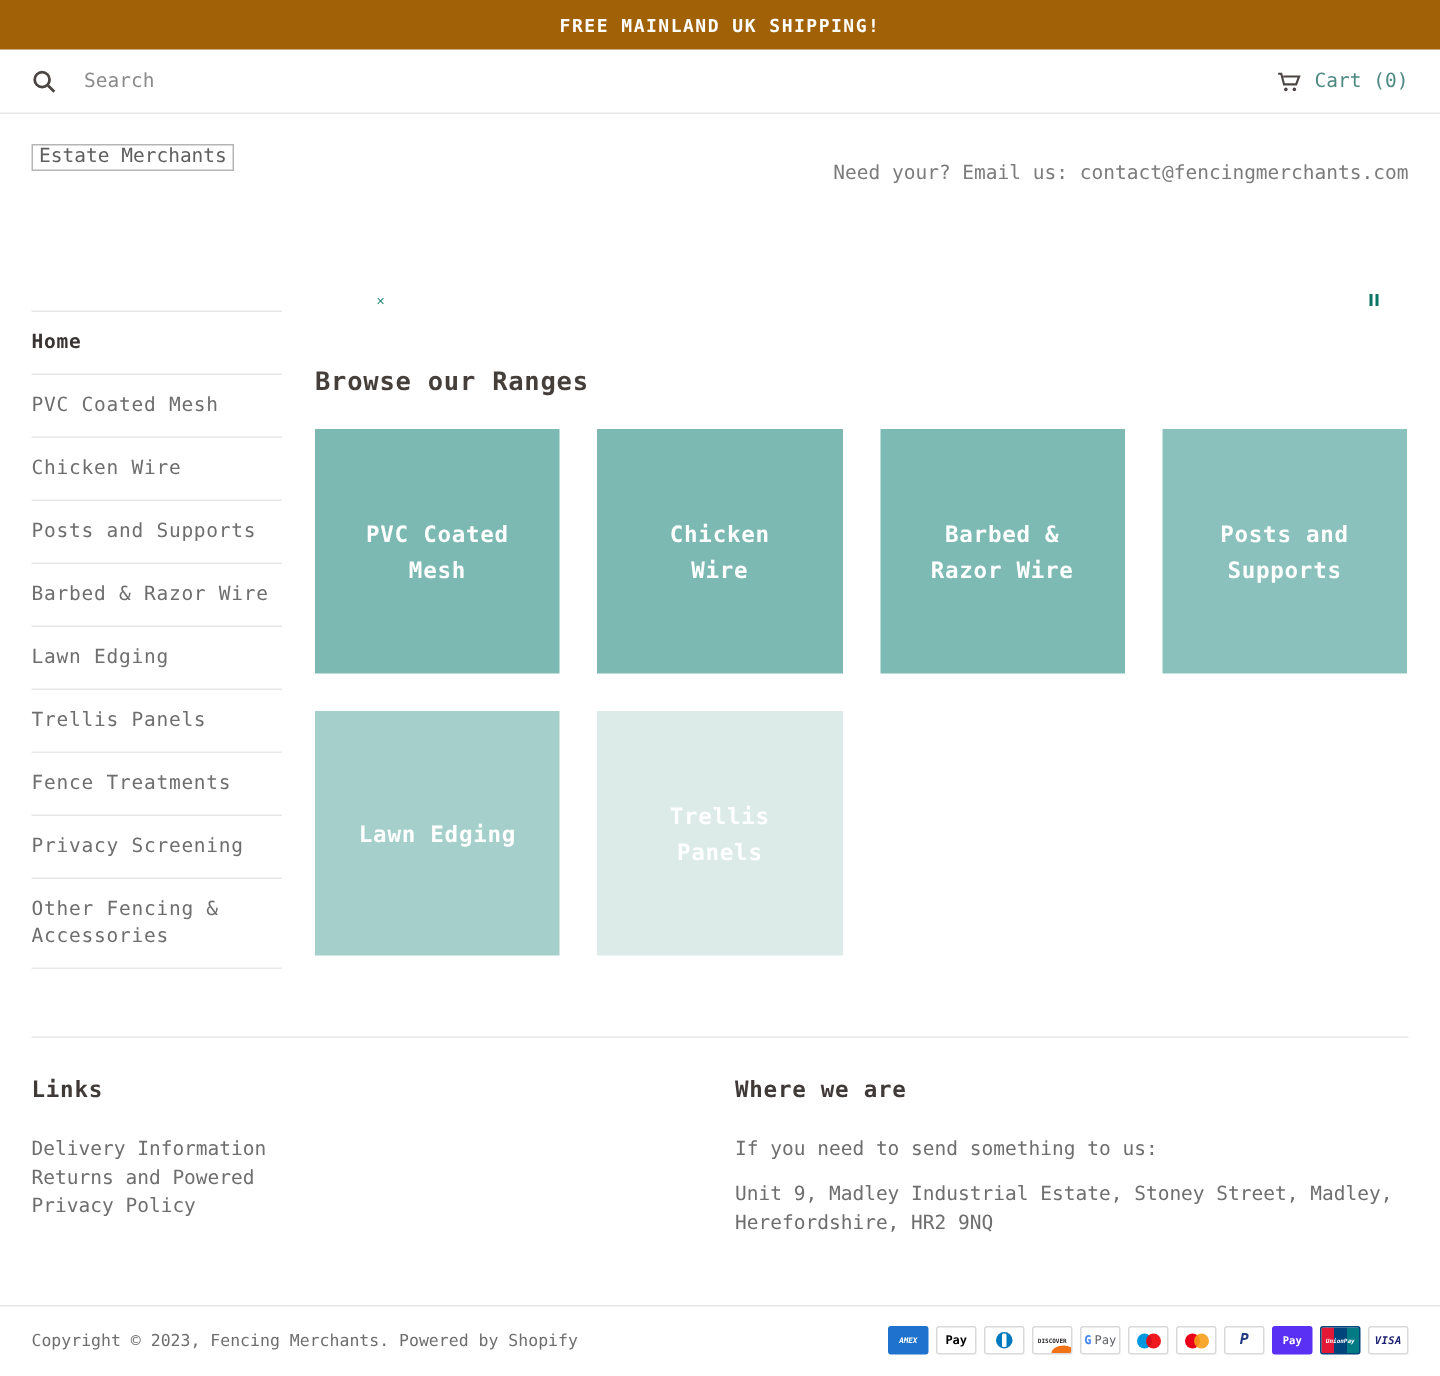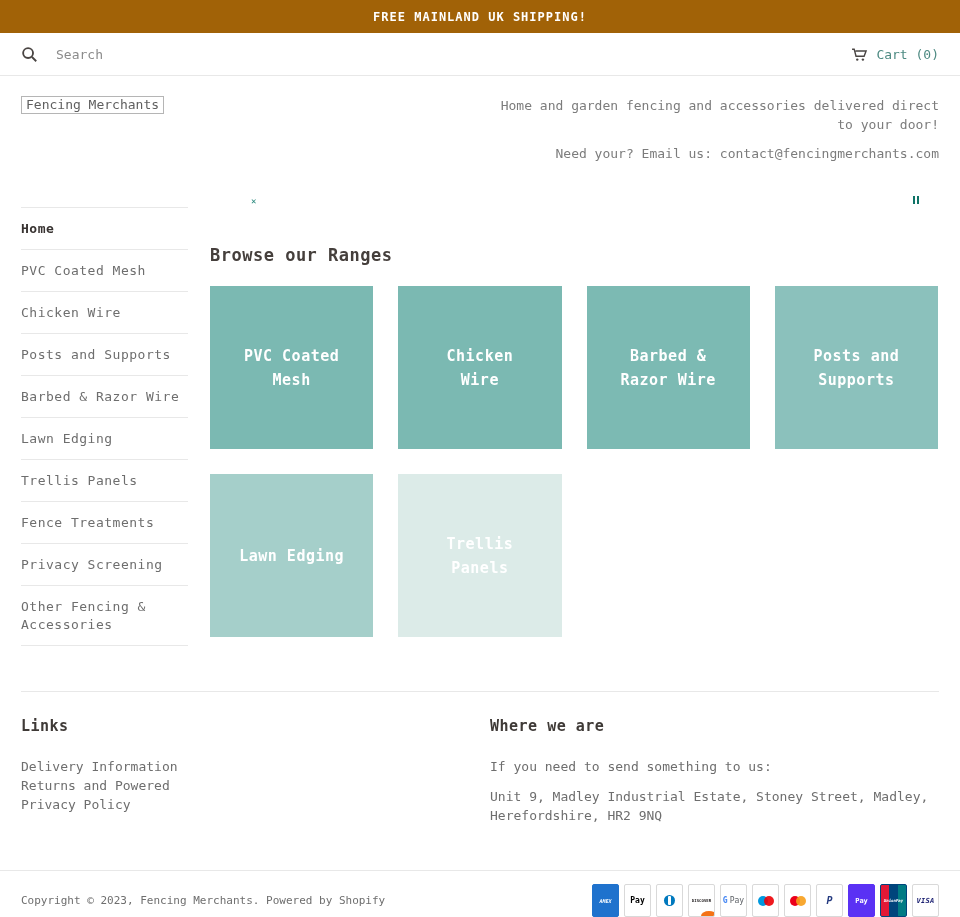--- a/index.html
+++ b/index.html
@@ -60,21 +60,21 @@
   .f-links { margin-top:22px; list-style:none; }
   .f-links a { display:block; font-size:13px; color:#6e6e6e; line-height:19px;
                text-decoration:none; cursor:pointer; }
   .f-text { font-size:13px; color:#6e6e6e; line-height:19px; margin-top:22px; }
   .f-addr { font-size:13px; color:#6e6e6e; line-height:19px; margin-top:11px; max-width:440px; }
 
   .bottom-bar { border-top:1px solid #e8e8e8; padding:13px 21px 20px 21px; display:flex;
                 align-items:center; }
   .copyright { font-size:11px; color:#6e6e6e; }
   .pay-row { margin-left:auto; display:flex; gap:5px; align-items:center; }
-  .pay { width:27px; height:33px; border-radius:2px; display:flex; align-items:center;
+  .pay { width:27px; height:19px; border-radius:2px; display:flex; align-items:center;
          justify-content:center; overflow:hidden; position:relative; background:#fff;
          border:1px solid #d9d9d9; }
   .pay span { display:block; }
   .pay.amex { background:#1f72cd; border-color:#1f72cd; }
   .pay.amex span { color:#fff; font-size:5px; font-weight:bold; font-style:italic; letter-spacing:0; }
   .pay.applepay span { color:#000; font-size:8px; font-weight:bold; }
   .pay.diners .circ { width:11px; height:11px; border-radius:50%; background:#0079be; position:relative; }
   .pay.diners .circ::after { content:""; position:absolute; left:4px; top:1px; width:3px; height:9px;
         background:#ffffff; border-radius:1px; }
   .pay.discover span { color:#231f20; font-size:4px; font-weight:bold; z-index:1; }
@@ -118,23 +118,22 @@
     <svg class="ic" width="17" height="17" viewBox="0 0 24 24" fill="none" stroke="#4a4543" stroke-width="2">
       <path d="M1.5 4.5h3l2.6 10h11.4l2.8-7.5H6.4"></path>
       <circle cx="8.8" cy="19.2" r="1.7" fill="#4a4543" stroke="none"></circle>
       <circle cx="16.8" cy="19.2" r="1.7" fill="#4a4543" stroke="none"></circle>
     </svg>
     <span class="cart-label">Cart (0)</span>
   </div>
 </div>
 
 <div class="brand-row">
-  <div class="logo-box">Fencing Merchants</div>
+  <div class="logo-box">Estate Merchants</div>
   <div class="brand-right">
-    <div class="tagline">Home and garden fencing and accessories delivered direct to your door!</div>
     <div class="contact">Need your? Email us: contact@fencingmerchants.com</div>
   </div>
 </div>
 
 <div class="content">
   <nav class="sidebar" id="sidebar-nav">
       <a class="nav-item active">Home</a>
       <a class="nav-item">PVC Coated Mesh</a>
       <a class="nav-item">Chicken Wire</a>
       <a class="nav-item">Posts and Supports</a>

